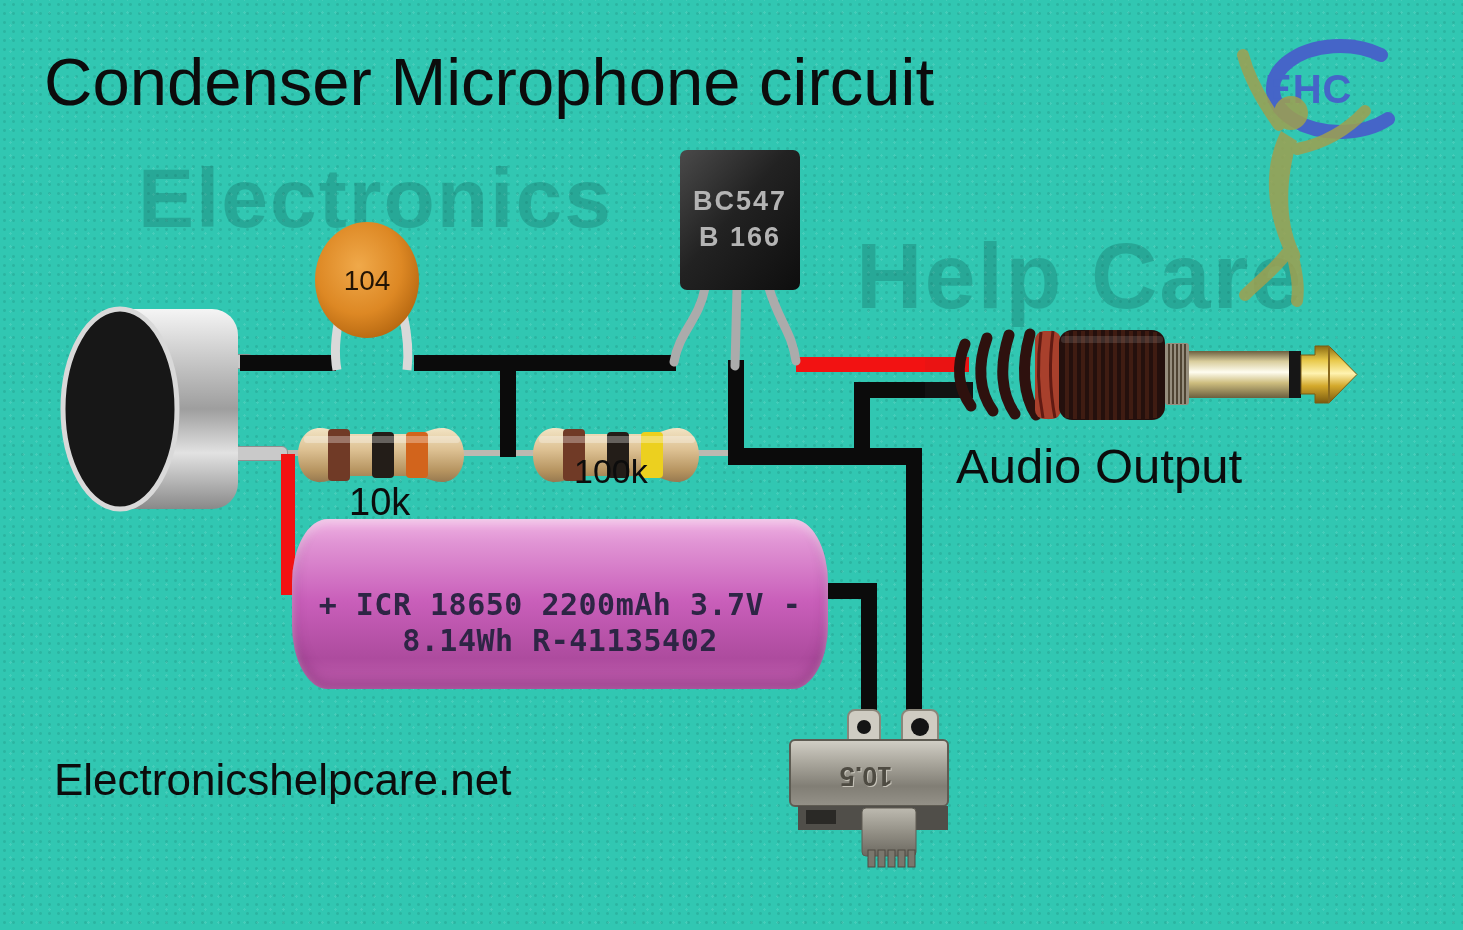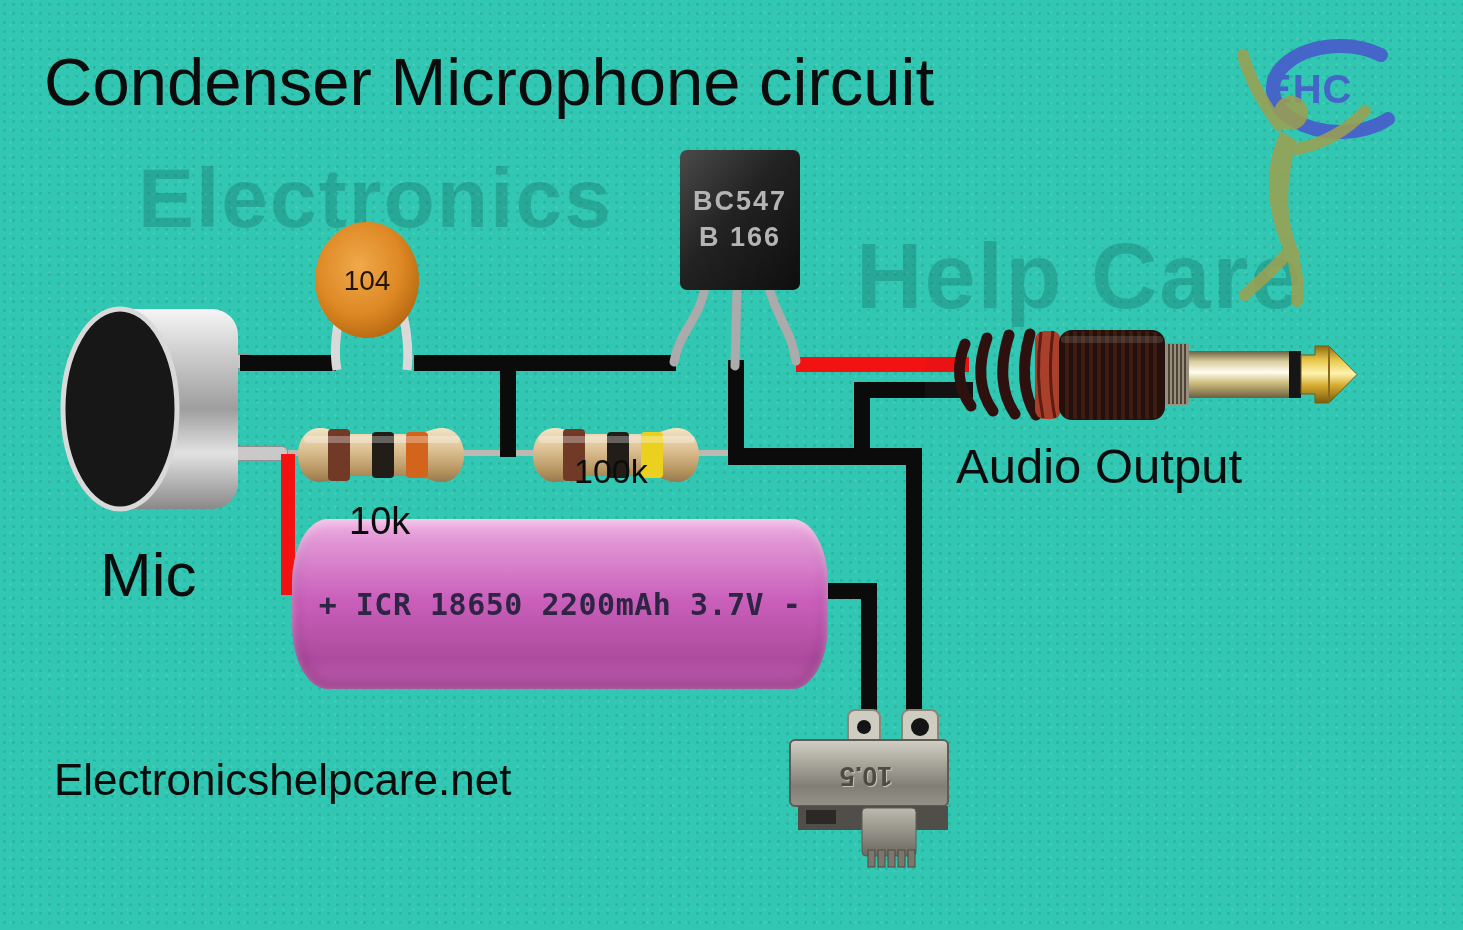--- a/index.html
+++ b/index.html
@@ -9,21 +9,21 @@
     background-image:
       radial-gradient(rgba(10,90,80,.16) 1.2px, transparent 1.7px),
       radial-gradient(rgba(255,255,255,.10) 1px, transparent 1.4px);
     background-size:9px 9px,13px 13px;
     background-position:0 0,4px 6px;
     font-family:"Liberation Sans",sans-serif;
   }
   .lbl{position:absolute;font-weight:normal;color:#0c0c0c;line-height:1;z-index:6;white-space:nowrap;}
   .title{left:44px;top:48px;font-size:67px;letter-spacing:0;}
   .mic-lbl{left:100px;top:544px;font-size:62px;}
-  .r1-lbl{left:349px;top:483px;font-size:38px;margin-top:19px;}
+  .r1-lbl{left:349px;top:483px;font-size:38px;}
   .r2-lbl{left:574px;top:454px;font-size:34px;}
   .out-lbl{left:956px;top:442px;font-size:49px;}
   .footer-lbl{left:54px;top:758px;font-size:44px;}
   .watermark{position:absolute;font-weight:bold;color:rgba(15,90,84,0.28);z-index:1;letter-spacing:2px;white-space:nowrap;}
   .wm-left{left:138px;top:150px;font-size:84px;}
   .wm-right{left:856px;top:224px;font-size:92px;}
   .wire{position:absolute;z-index:3;}
   .wire.black{background:var(--color-wire_black,#0b0b0b);}
   .wire.red{background:var(--color-wire_red,#f21212);}
   .lead{position:absolute;z-index:2;background:#bdb9b1;}
@@ -173,20 +173,21 @@
     <path fill="url(#resGrad)" d="M24,8 C36,8 40,14 52,14 L118,14 C130,14 134,8 146,8 C158,8 168,18 168,35 C168,52 158,62 146,62 C134,62 130,56 118,56 L52,56 C40,56 36,62 24,62 C12,62 2,52 2,35 C2,18 12,8 24,8 Z"></path>
     <rect x="32" y="9" width="22" height="52" rx="4" fill="#703a26"></rect>
     <rect x="76" y="12" width="22" height="46" rx="4" fill="#231d18"></rect>
     <rect x="110" y="12" width="22" height="46" rx="4" fill="#ecd01f"></rect>
     <rect x="8" y="16" width="156" height="7" rx="3" fill="#ffffff" opacity="0.3"></rect>
   </svg>
 
   <div class="battery">
     <div class="bat-text">
       <div>+ ICR 18650 2200mAh 3.7V -</div>
+      <div>8.14Wh R-41135402</div>
     </div>
   </div>
 
   <svg class="comp" style="left:925px;top:322px" width="440" height="105" viewBox="0 0 440 105">
     <rect x="0" y="35" width="44" height="15" fill="#ea1313"></rect>
     <rect x="0" y="60" width="48" height="16" fill="#121212"></rect>
     <g stroke="#2e110e" stroke-width="11" fill="none" stroke-linecap="round">
       <path d="M40,22 C31,44 33,66 46,84"></path>
       <path d="M62,16 C52,44 54,70 68,89"></path>
       <path d="M84,13 C74,44 76,72 90,92"></path>
@@ -242,19 +243,18 @@
     <rect x="84" y="110" width="54" height="48" rx="4" fill="url(#knobGrad)" stroke="#5e5b52" stroke-width="1"></rect>
     <g fill="#7a776d" stroke="#4e4b42" stroke-width="1">
       <rect x="90" y="152" width="7" height="17"></rect>
         <rect x="100" y="152" width="7" height="17"></rect>
       <rect x="110" y="152" width="7" height="17"></rect>
         <rect x="120" y="152" width="7" height="17"></rect>
       <rect x="130" y="152" width="7" height="17"></rect>
     </g>
   </svg>
 
-  <div class="lbl mic-lbl">Mic</div>
   <div class="lbl r1-lbl">10k</div>
   <div class="lbl r2-lbl">100k</div>
   <div class="lbl footer-lbl">Electronicshelpcare.net</div>
   <div class="lbl out-lbl">Audio Output</div>
 
 </div>
 
 </body></html>

